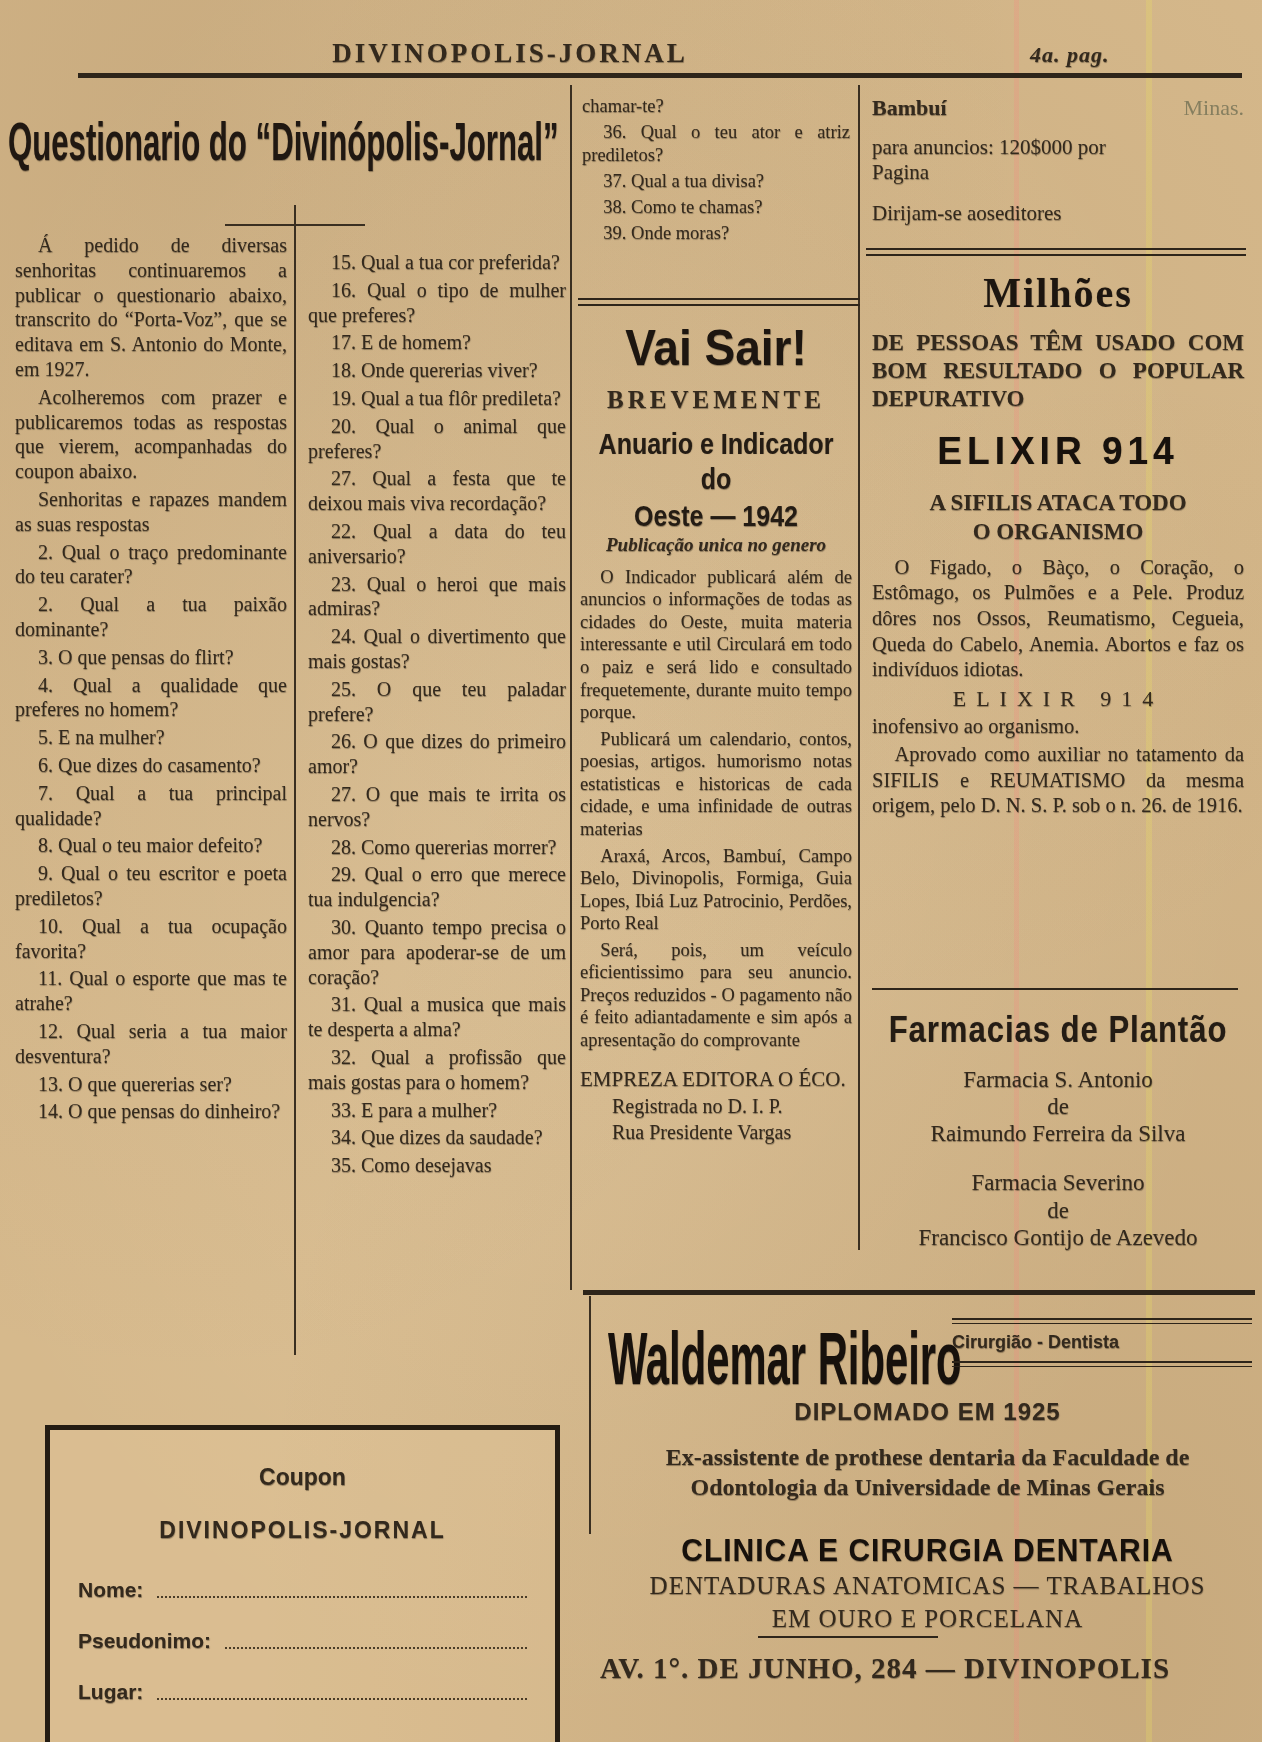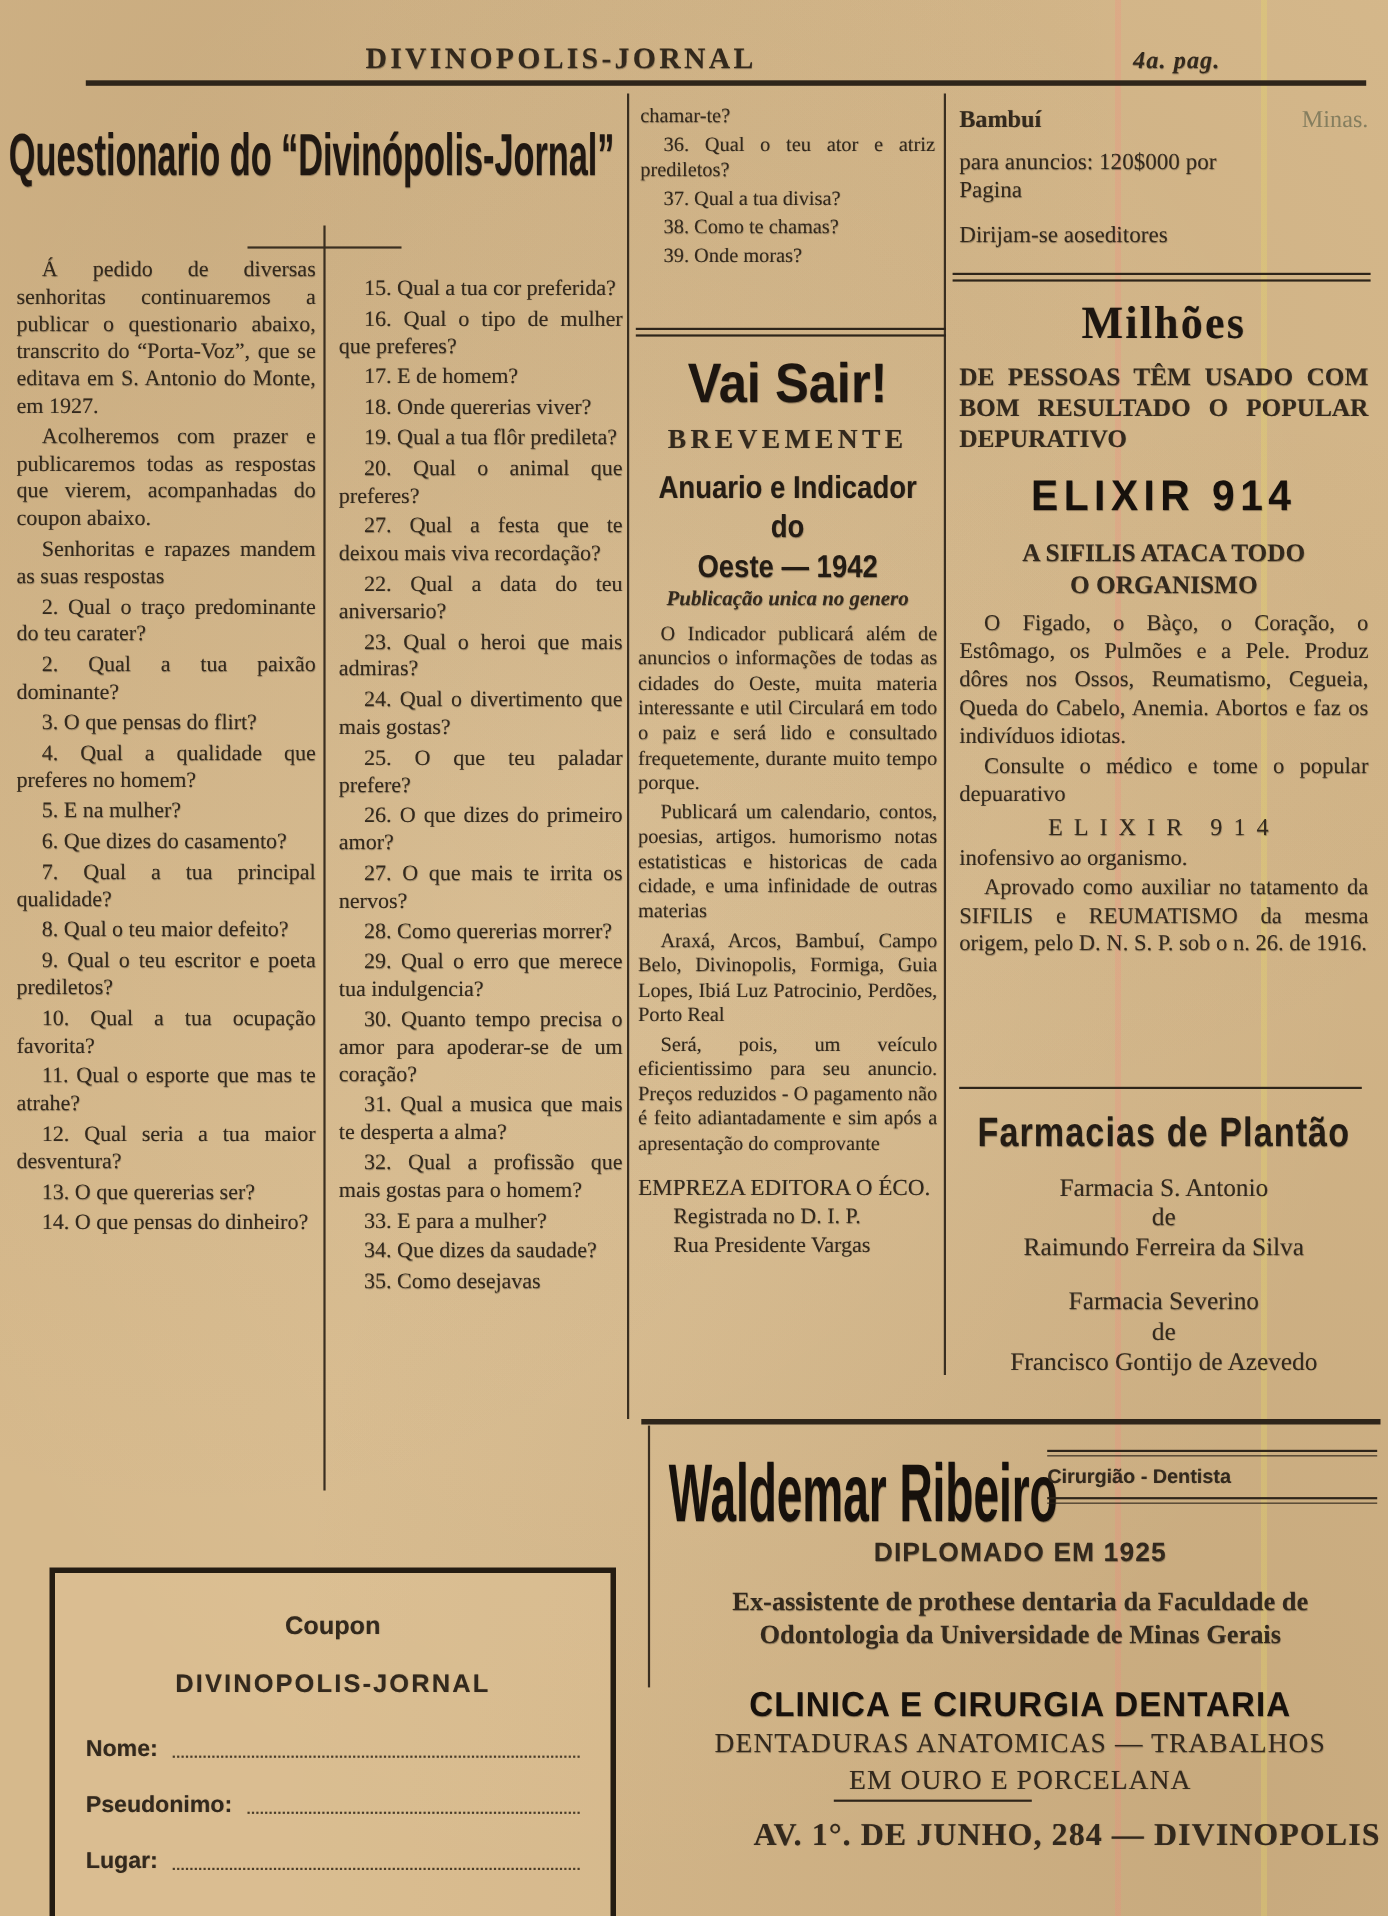--- a/index.html
+++ b/index.html
@@ -66,21 +66,21 @@
   .c-row .dots{flex:1;border-bottom:2.5px dotted #4a3c28;margin-left:14px;height:1px;margin-bottom:4px;}
   .dent-name{font-family:"Liberation Sans", sans-serif;font-weight:bold;font-size:58px;white-space:nowrap;
     color:#17110c;transform:scale(.72,1.28);transform-origin:0 0;}
   .role-rules{border-top:2px solid #2e251a;border-bottom:1px solid #2e251a;height:3px;}
   .dent-role{font-family:"Liberation Sans", sans-serif;font-weight:bold;font-size:18px;text-align:left;margin:8px 0;}
   .dent-dip{font-family:"Liberation Sans", sans-serif;font-weight:bold;font-size:24px;text-align:center;letter-spacing:1px;}
   .dent-ex{font-weight:bold;font-size:24px;text-align:center;line-height:1.25;margin-top:14px;}
   .dent-clin{font-family:"Liberation Sans", sans-serif;font-weight:bold;font-size:30px;text-align:center;
     letter-spacing:1px;color:#17110c;margin-top:10px;transform:scaleY(1.05);transform-origin:center top;}
   .dent-dentaduras{font-size:25px;text-align:center;line-height:1.3;margin-top:10px;letter-spacing:1px;}
-  .dent-addr{font-weight:bold;font-size:29px;text-align:right;letter-spacing:1px;}
+  .dent-addr{font-weight:bold;font-size:29px;text-align:left;letter-spacing:1px;}
 </style>
 </head>
 <body>
 
 <div class="page">
 
   <div class="abs masthead" style="left:300px;top:38px;width:420px;">DIVINOPOLIS-JORNAL</div>
   <div class="abs pagenum" style="left:1030px;top:42px;">4a. pag.</div>
   <div class="abs rule" style="left:78px;top:73px;width:1164px;height:5px;"></div>
 
@@ -194,21 +194,20 @@
   <section class="abs" style="left:872px;top:268px;width:372px;">
     <div class="milhoes">Milhões</div>
     <div class="lede">DE PESSOAS TÊM USADO COM BOM RESULTADO O POPULAR DEPURATIVO</div>
     <div class="elixir-big">ELIXIR 914</div>
     <div class="sifilis">
       <div>A SIFILIS ATACA TODO</div>
       <div>O ORGANISMO</div>
     </div>
     <div class="elx" style="margin-top:8px;">
       <p>O Figado, o Bàço, o Coração, o Estômago, os Pulmões e a Pele. Produz dôres nos Ossos, Reumatismo, Cegueia, Queda do Cabelo, Anemia. Abortos e faz os indivíduos idiotas.</p>
-      <p>Consulte o médico e tome o popular depuarativo</p>
       <p class="spaced">ELIXIR 914</p>
       <p style="text-indent:0;">inofensivo ao organismo.</p>
       <p>Aprovado como auxiliar no tatamento da SIFILIS e REUMATISMO da mesma origem, pelo D. N. S. P. sob o n. 26. de 1916.</p>
     </div>
   </section>
 
   <div class="abs thin" style="left:872px;top:988px;width:366px;"></div>
   <section class="abs" style="left:872px;top:1008px;width:372px;">
     <div class="farm-head">Farmacias de Plantão</div>
     <div style="margin-top:16px;">

